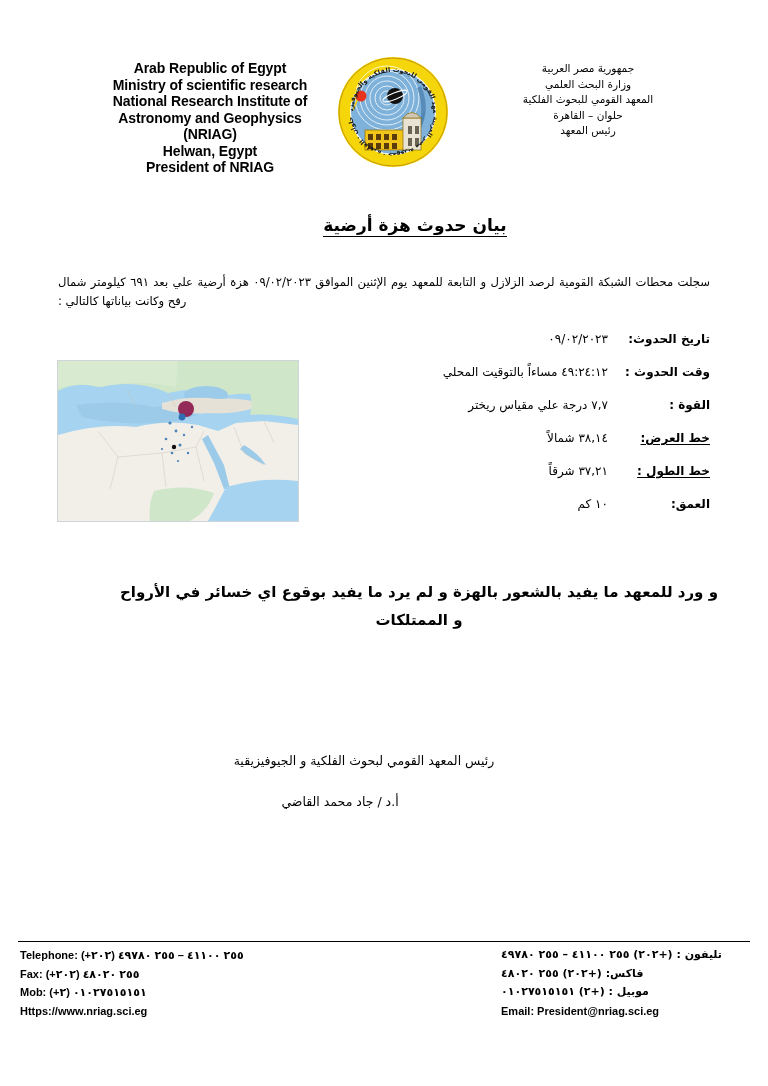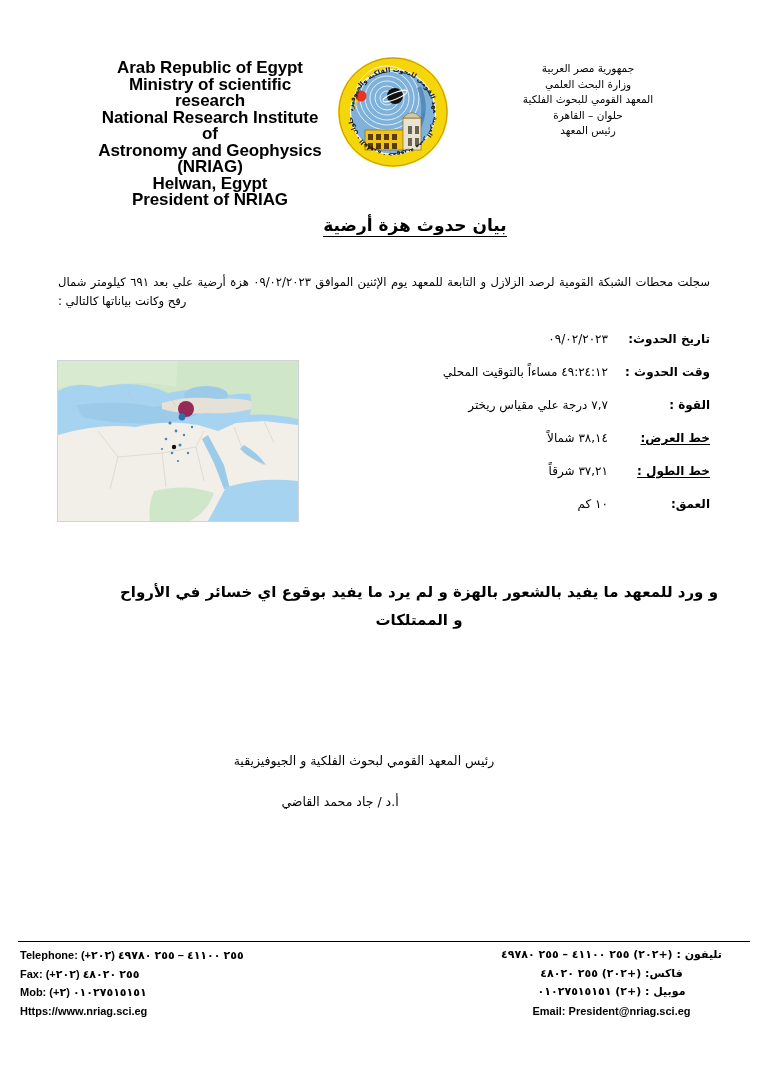--- a/index.html
+++ b/index.html
@@ -32,21 +32,21 @@
     width: 768px;
     height: 130px;
   }
   .header-en {
     position: absolute;
     left: 95px;
     top: 2px;
     width: 230px;
     text-align: center;
     font-family: "Liberation Sans", "DejaVu Sans", sans-serif;
-    font-size: 17px;
+    font-size: 14px;
     font-weight: bold;
     line-height: 16.5px;
     letter-spacing: -0.1px;
     direction: ltr;
   }
   .header-ar {
     position: absolute;
     right: 70px;
     top: 3px;
     width: 220px;
@@ -209,21 +209,21 @@
     font-family: "Liberation Sans", "DejaVu Sans", sans-serif;
     font-size: 11px;
     font-weight: bold;
     line-height: 18.5px;
   }
   .footer-right {
     position: absolute;
     right: 18px;
     top: 0;
     direction: rtl;
-    text-align: center;
+    text-align: left;
     font-family: "DejaVu Sans", sans-serif;
     font-size: 11px;
     font-weight: bold;
     line-height: 18.5px;
   }
   .footer-right .en {
     direction: ltr;
     font-family: "Liberation Sans", "DejaVu Sans", sans-serif;
   }
   .fl-line, .fr-line { white-space: nowrap; }

